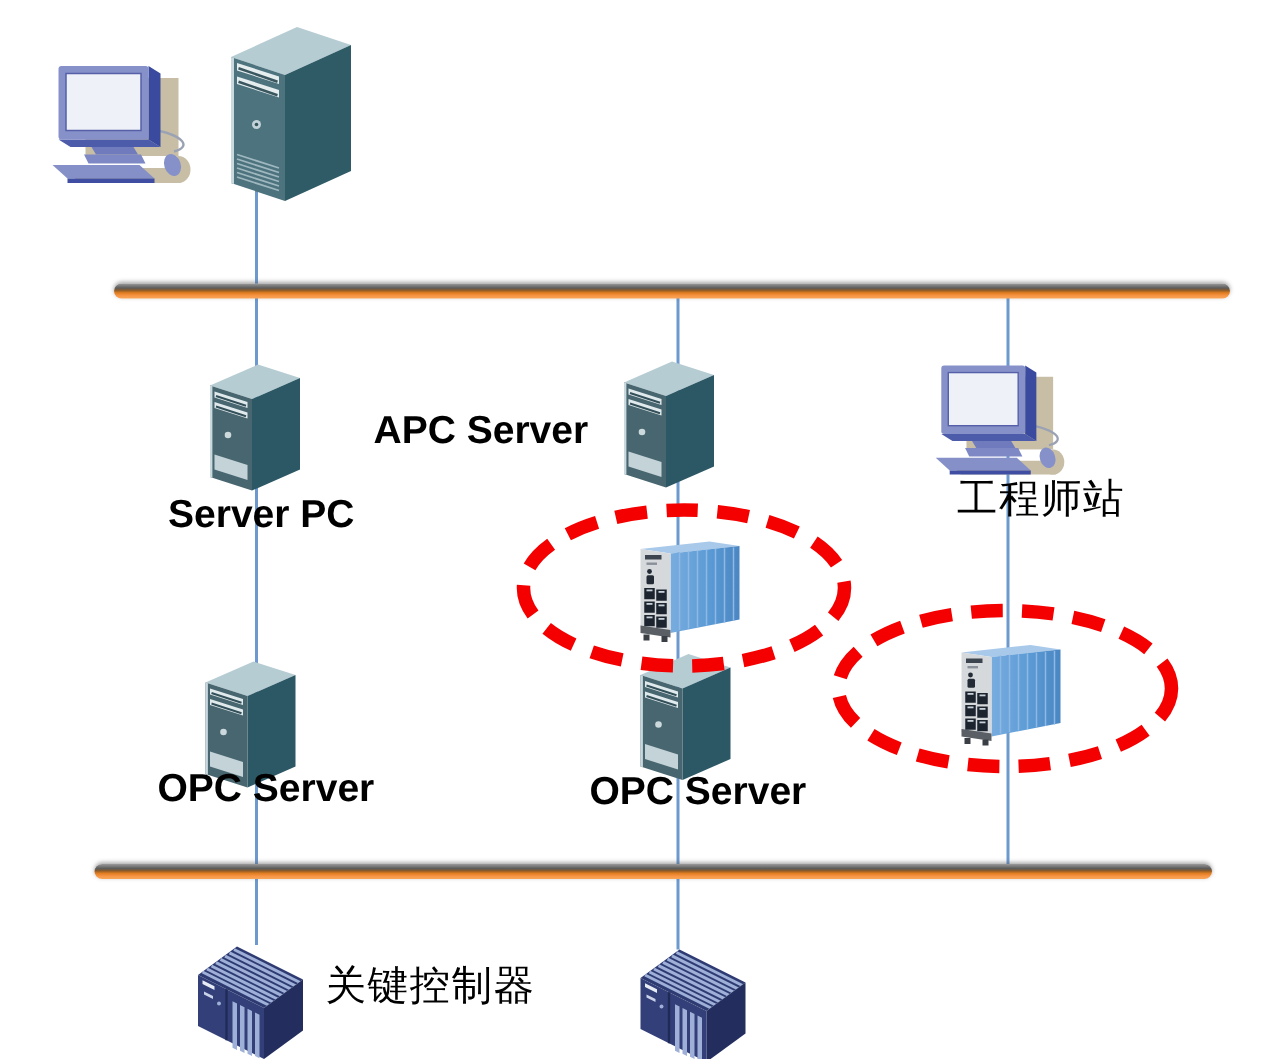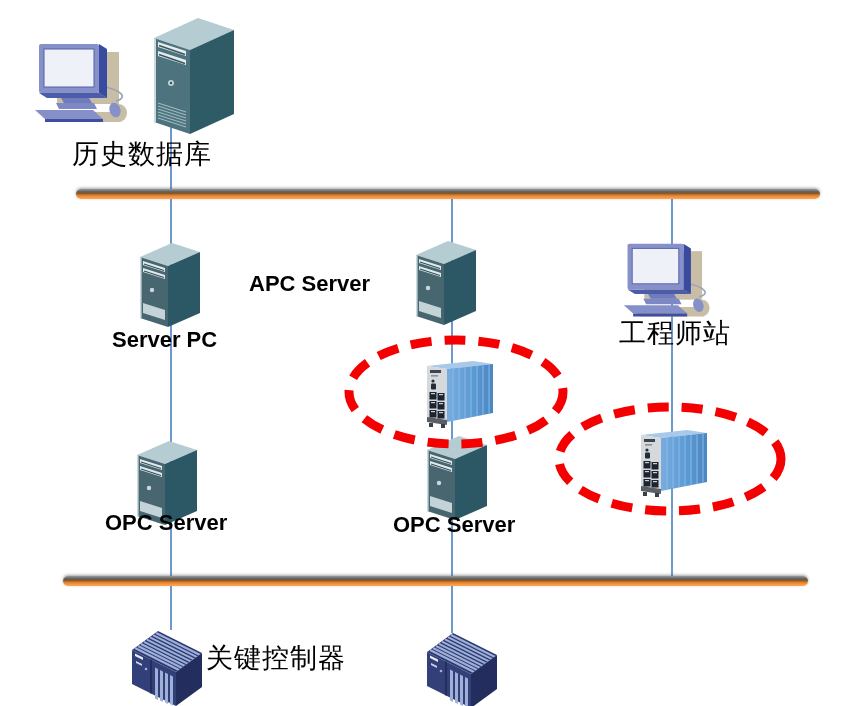--- a/index.html
+++ b/index.html
@@ -10,21 +10,21 @@
   .vline{position:absolute;width:2px;background:#6d99cf;z-index:1;}
   .bus{
     position:absolute;height:10px;border-radius:5px;z-index:2;
     background:linear-gradient(180deg,#9a9a9a 0%,#5c5c5c 30%,#8a5a28 45%,#e07c20 62%,#f79646 82%,#f8a658 100%);
     box-shadow:0 -1px 3px rgba(90,90,90,.55);
   }
   .icon{position:absolute;z-index:3;}
   .overlay{position:absolute;left:0;top:0;width:853px;height:706px;z-index:4;pointer-events:none;}
   .lbl{position:absolute;z-index:5;color:#000;white-space:nowrap;line-height:1.1;}
   .lbl-cn{font-family:"DejaVu Serif","Liberation Serif",serif;font-size:27px;letter-spacing:1px;}
-  .lbl-en{font-weight:700;font-size:22px;}
+  .lbl-en{font-weight:700;font-size:26px;}
   svg{display:block;}
 </style>
 </head>
 <body>
 
 <div class="canvas">
 
   <svg width="0" height="0" style="position:absolute" aria-hidden="true">
     <defs>
       <linearGradient id="gradBlueSwitch" x1="0" y1="0" x2="1" y2="0">
@@ -192,21 +192,20 @@
     </svg>
   <svg class="icon" style="left:419px;top:622px" width="80" height="86">
       <use href="#sym-plc"></use>
     </svg>
 
   <svg class="overlay">
     <ellipse cx="456" cy="392" rx="107" ry="52" fill="none" stroke="#f40000" stroke-width="9" stroke-dasharray="21 13"></ellipse>
     <ellipse cx="670" cy="459" rx="111" ry="52" fill="none" stroke="#f40000" stroke-width="9" stroke-dasharray="21 13"></ellipse>
   </svg>
 
-  <div class="lbl lbl-cn" style="left:72px;top:139px">历史数据库</div>
   <div class="lbl lbl-en" style="left:112px;top:328px">Server PC</div>
   <div class="lbl lbl-en" style="left:249px;top:272px">APC Server</div>
-  <div class="lbl lbl-cn" style="left:619px;top:318px">工程师站</div>
+  <div class="lbl lbl-cn" style="left:638px;top:318px">工程师站</div>
   <div class="lbl lbl-en" style="left:105px;top:511px">OPC Server</div>
   <div class="lbl lbl-en" style="left:393px;top:513px">OPC Server</div>
-  <div class="lbl lbl-cn" style="left:206px;top:643px">关键控制器</div>
+  <div class="lbl lbl-cn" style="left:217px;top:643px">关键控制器</div>
 
 </div>
 
 </body></html>

